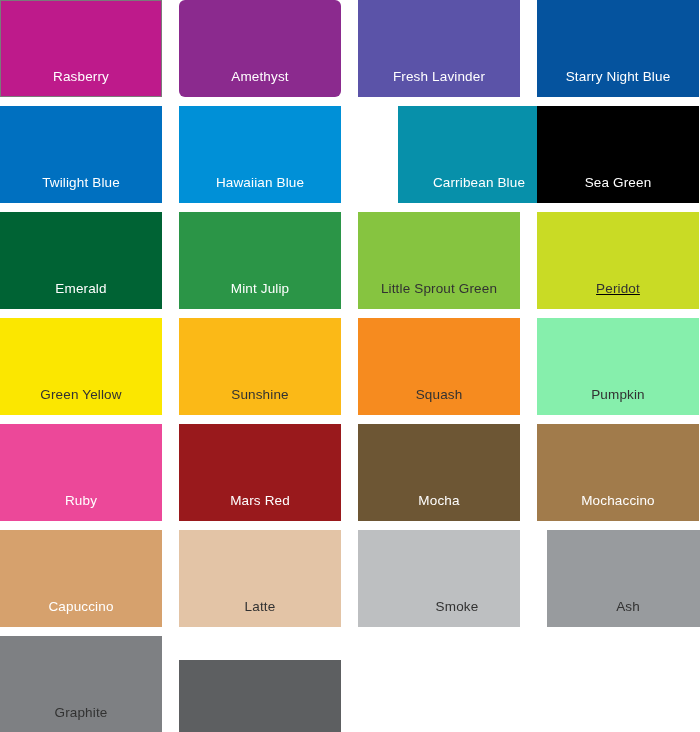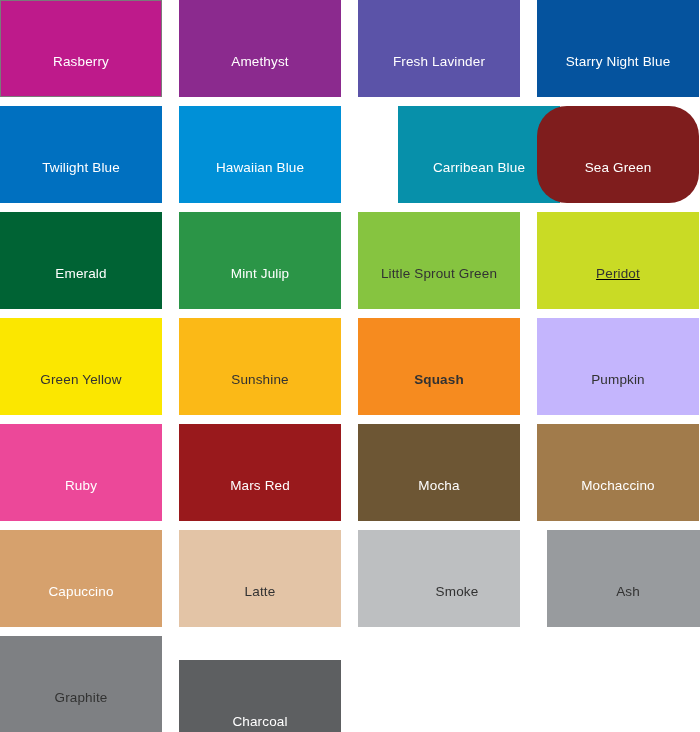--- a/index.html
+++ b/index.html
@@ -40,75 +40,75 @@
   .swatch.outlined {
     border: 1px solid #7a7a7a;
   }
   .swatch-label {
     font-size: 13.5px;
     line-height: 1;
     letter-spacing: 0.15px;
     padding: 0 5px;
     white-space: nowrap;
     position: relative;
-    top: 13px;
+    top: 28px;
   }
   .light-text { color: #ffffff; }
   .dark-text  { color: #323232; }
 </style>
 </head>
 <body>
 
 <main id="palette-grid">
     <div class="swatch outlined" style="background: rgb(190, 26, 139);">
       <span class="swatch-label light-text">Rasberry</span>
     </div>
-    <div class="swatch" style="background: rgb(139, 42, 142);">
+    <div class="swatch" style="background: rgb(139, 42, 142); border-radius: 6px;">
       <span class="swatch-label light-text">Amethyst</span>
     </div>
     <div class="swatch" style="background: rgb(91, 83, 168);">
       <span class="swatch-label light-text">Fresh Lavinder</span>
     </div>
     <div class="swatch" style="background: rgb(5, 83, 158);">
       <span class="swatch-label light-text">Starry Night Blue</span>
     </div>
     <div class="swatch" style="background: rgb(0, 112, 192);">
       <span class="swatch-label light-text">Twilight Blue</span>
     </div>
     <div class="swatch" style="background: rgb(0, 144, 215);">
       <span class="swatch-label light-text">Hawaiian Blue</span>
     </div>
     <div class="swatch" style="background: rgb(7, 144, 170); margin-left: 40px;">
       <span class="swatch-label light-text">Carribean Blue</span>
     </div>
-    <div class="swatch" style="background: #7f1d1d; border-radius: 30px;">
+    <div class="swatch" style="background: #000000;">
       <span class="swatch-label light-text">Sea Green</span>
     </div>
     <div class="swatch" style="background: rgb(0, 99, 52);">
       <span class="swatch-label light-text">Emerald</span>
     </div>
     <div class="swatch" style="background: rgb(43, 149, 71);">
       <span class="swatch-label light-text">Mint Julip</span>
     </div>
     <div class="swatch" style="background: rgb(134, 196, 64);">
       <span class="swatch-label dark-text">Little Sprout Green</span>
     </div>
     <div class="swatch" style="background: rgb(201, 219, 37); text-decoration: underline;">
       <span class="swatch-label dark-text">Peridot</span>
     </div>
     <div class="swatch" style="background: rgb(251, 231, 0);">
       <span class="swatch-label dark-text">Green Yellow</span>
     </div>
     <div class="swatch" style="background: rgb(251, 185, 23);">
       <span class="swatch-label dark-text">Sunshine</span>
     </div>
-    <div class="swatch" style="background: rgb(246, 139, 31); font-weight: bold;">
+    <div class="swatch" style="background: rgb(246, 139, 31);">
       <span class="swatch-label dark-text">Squash</span>
     </div>
-    <div class="swatch" style="background: #c4b5fd;">
+    <div class="swatch" style="background: #86efac;">
       <span class="swatch-label dark-text">Pumpkin</span>
     </div>
     <div class="swatch" style="background: #ec4899;">
       <span class="swatch-label light-text">Ruby</span>
     </div>
     <div class="swatch" style="background: rgb(153, 25, 28);">
       <span class="swatch-label light-text">Mars Red</span>
     </div>
     <div class="swatch" style="background: rgb(109, 86, 52);">
       <span class="swatch-label light-text">Mocha</span>

